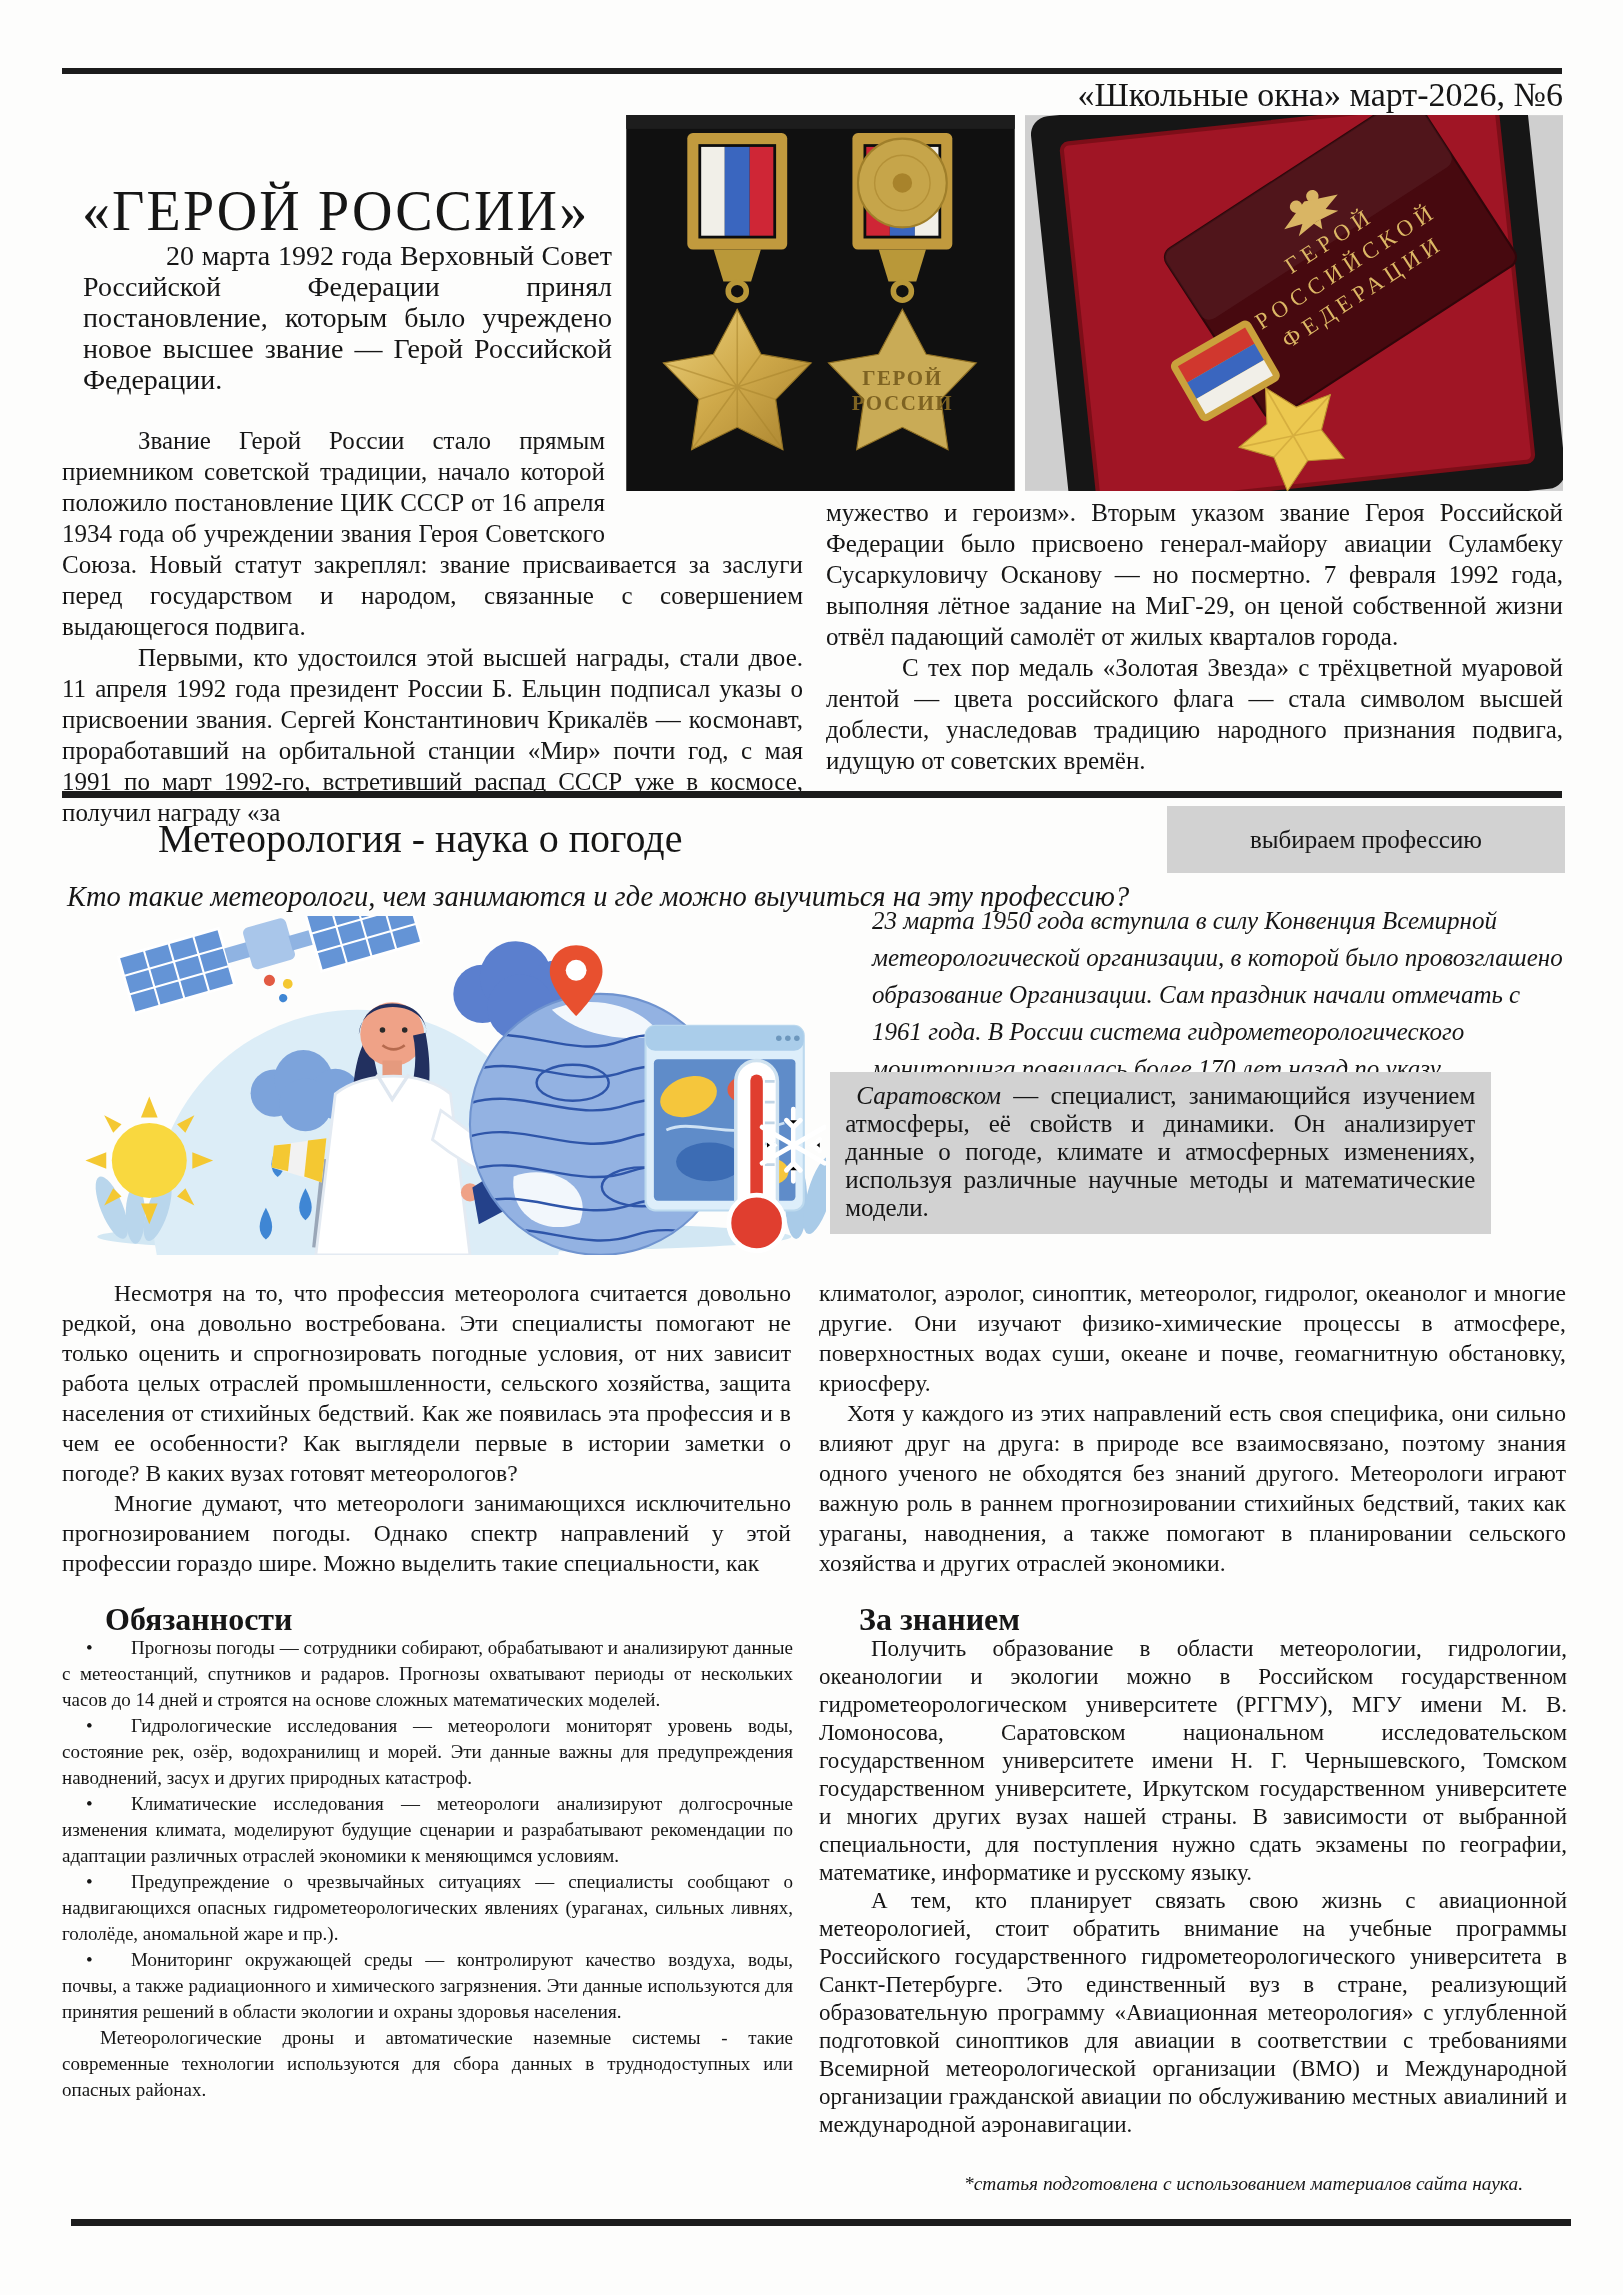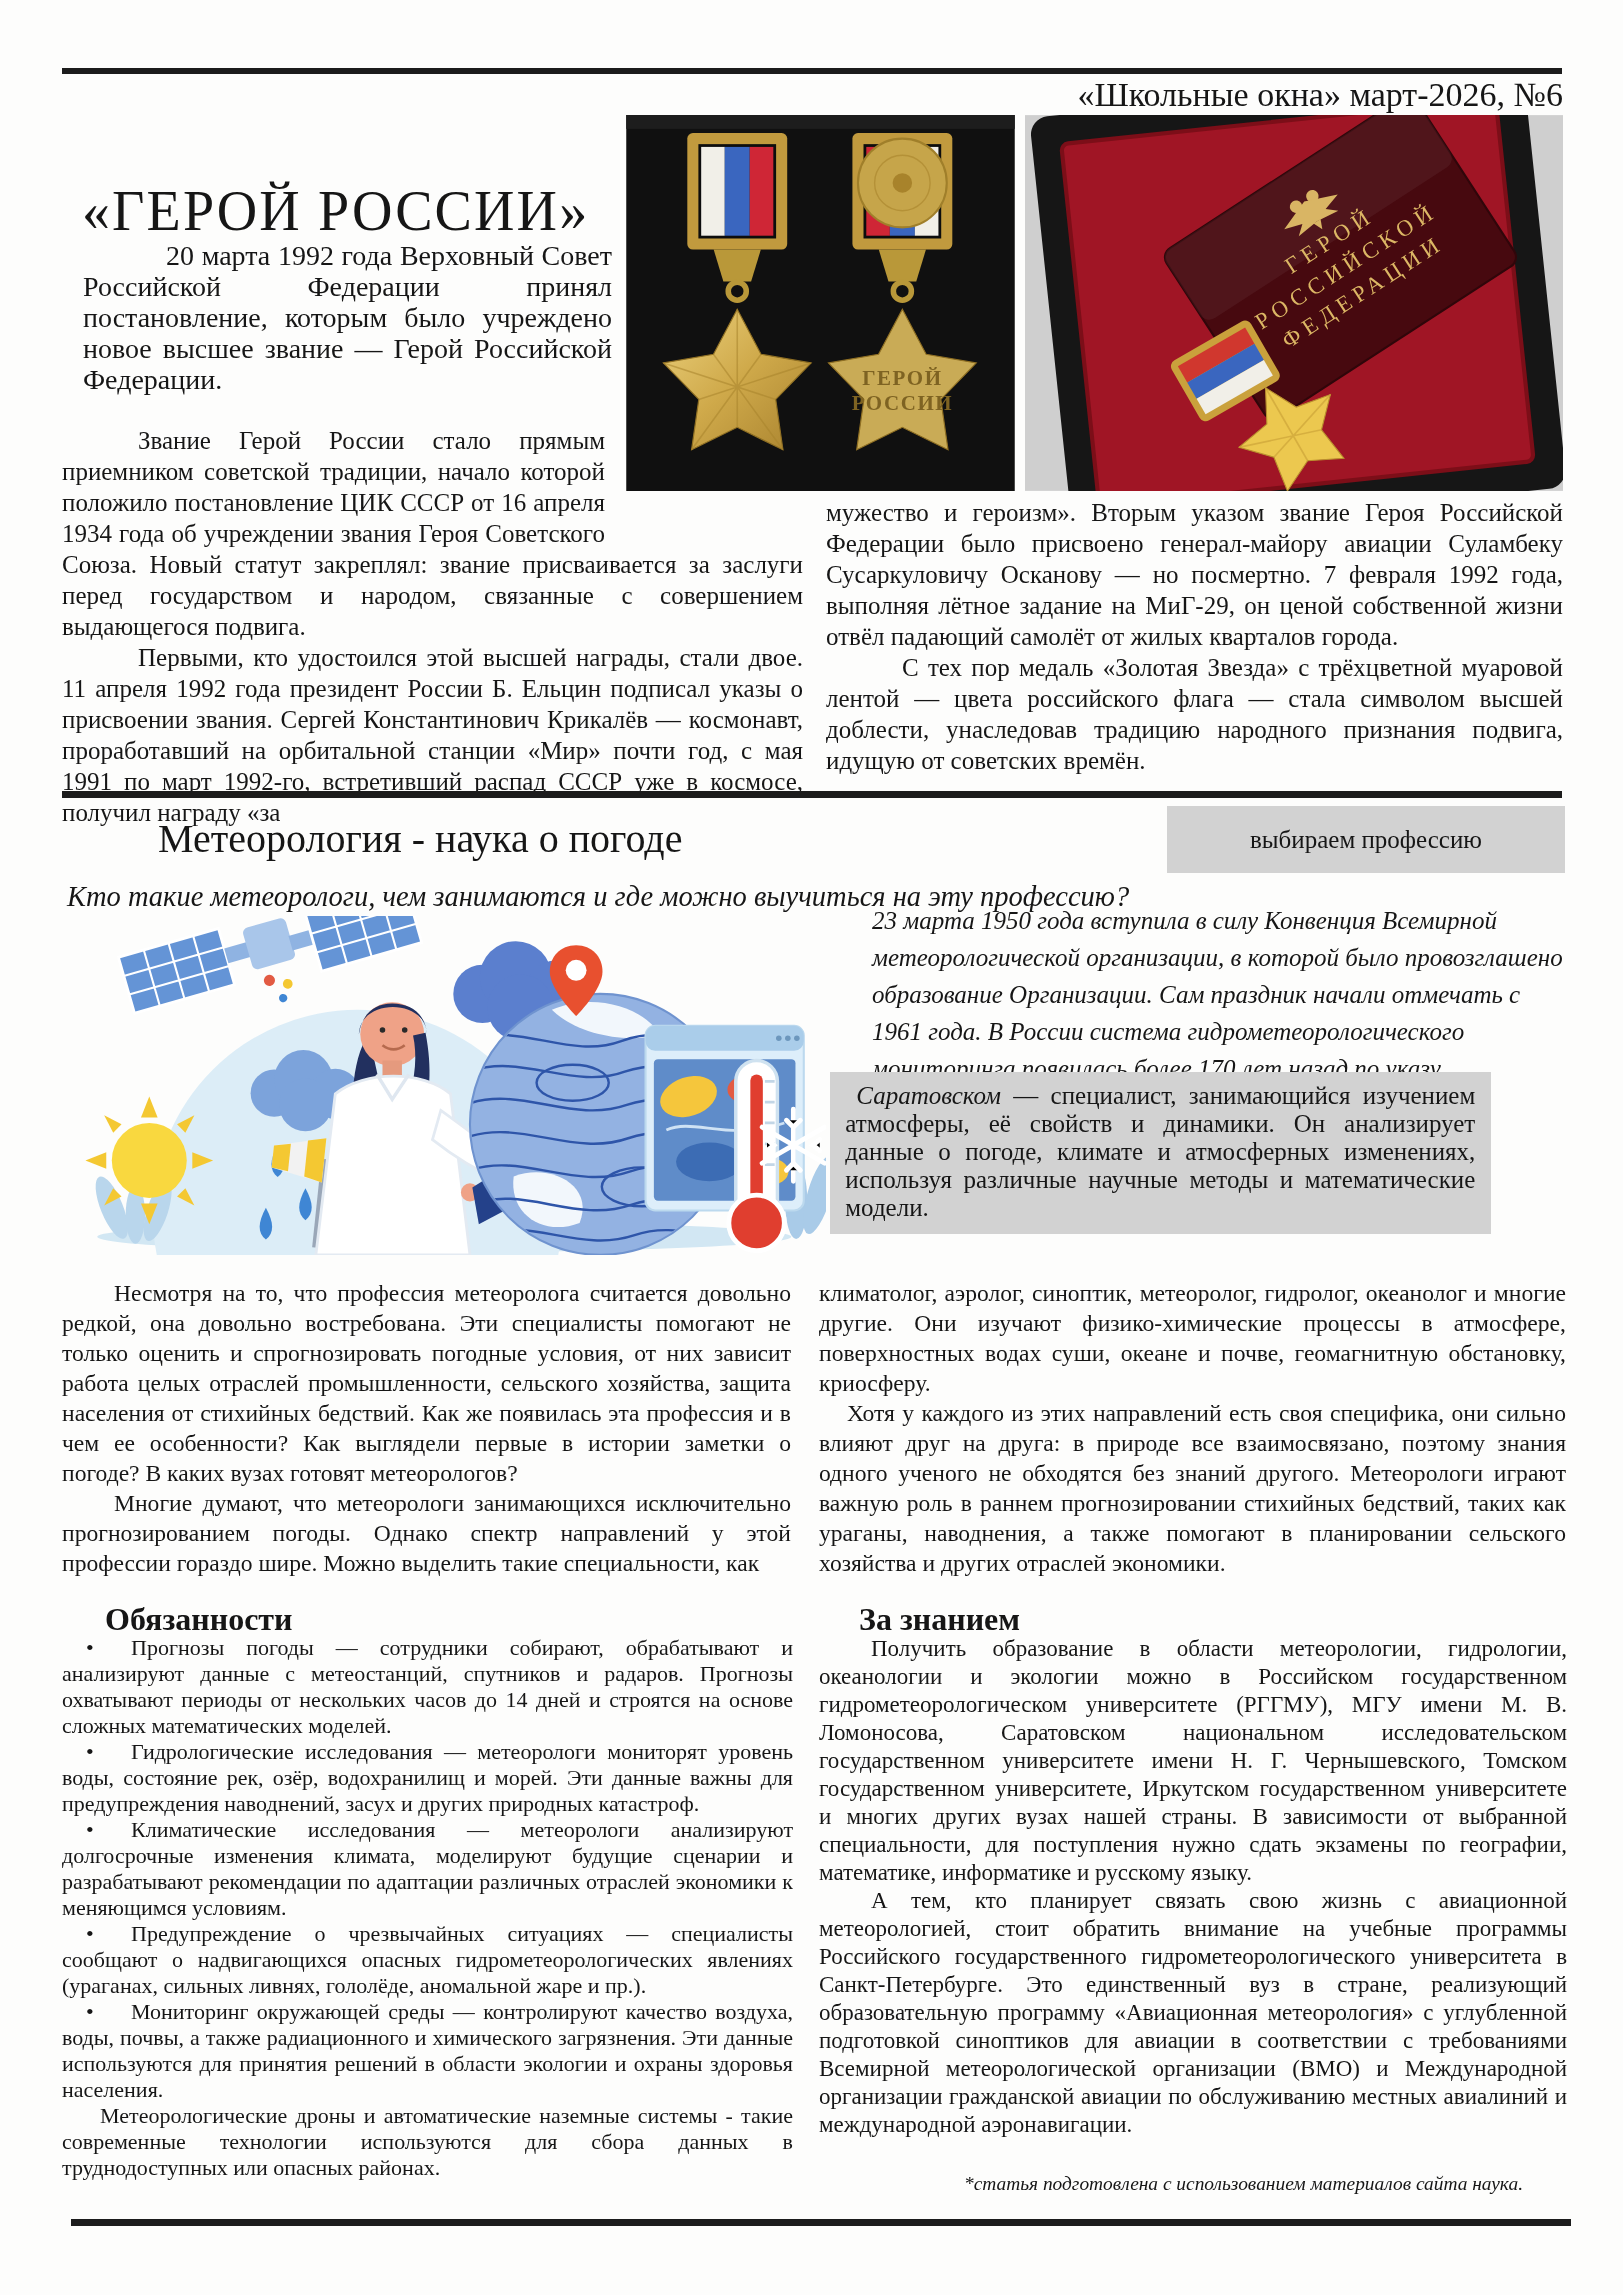--- a/index.html
+++ b/index.html
@@ -30,21 +30,21 @@
   .italic-intro { font-size:25px; line-height:37px; font-style:italic; text-align:left; }
   .defbox { font-size:25px; line-height:28px; text-align:justify; padding:9.7px 15.3px 12.5px 15.3px; }
   .defbox p { text-indent:11px; }
   .defbox .lead-word { font-style:italic; }
 
   .col { font-size:23.6px; line-height:30px; text-align:justify; }
   .col p.ind { text-indent:52px; }
   .col p.ind2 { text-indent:28px; }
 
   .subhead { font-size:32px; font-weight:bold; line-height:30.5px; }
-  .duties-list { font-size:22px; line-height:26px; text-align:justify; }
+  .duties-list { font-size:19px; line-height:26px; text-align:justify; }
   .duty-item { position:relative; text-indent:69px; }
   .duty-item::before { content:"\2022"; position:absolute; left:24px; top:0; text-indent:0; }
   .duty-close { text-indent:38px; }
   .know { font-size:23px; line-height:28px; text-align:justify; }
   .know p { text-indent:52px; }
 
   .footnote { font-size:19.4px; font-style:italic; text-align:right; }
 
   svg text { font-family:"Liberation Serif", serif; }
 </style>

